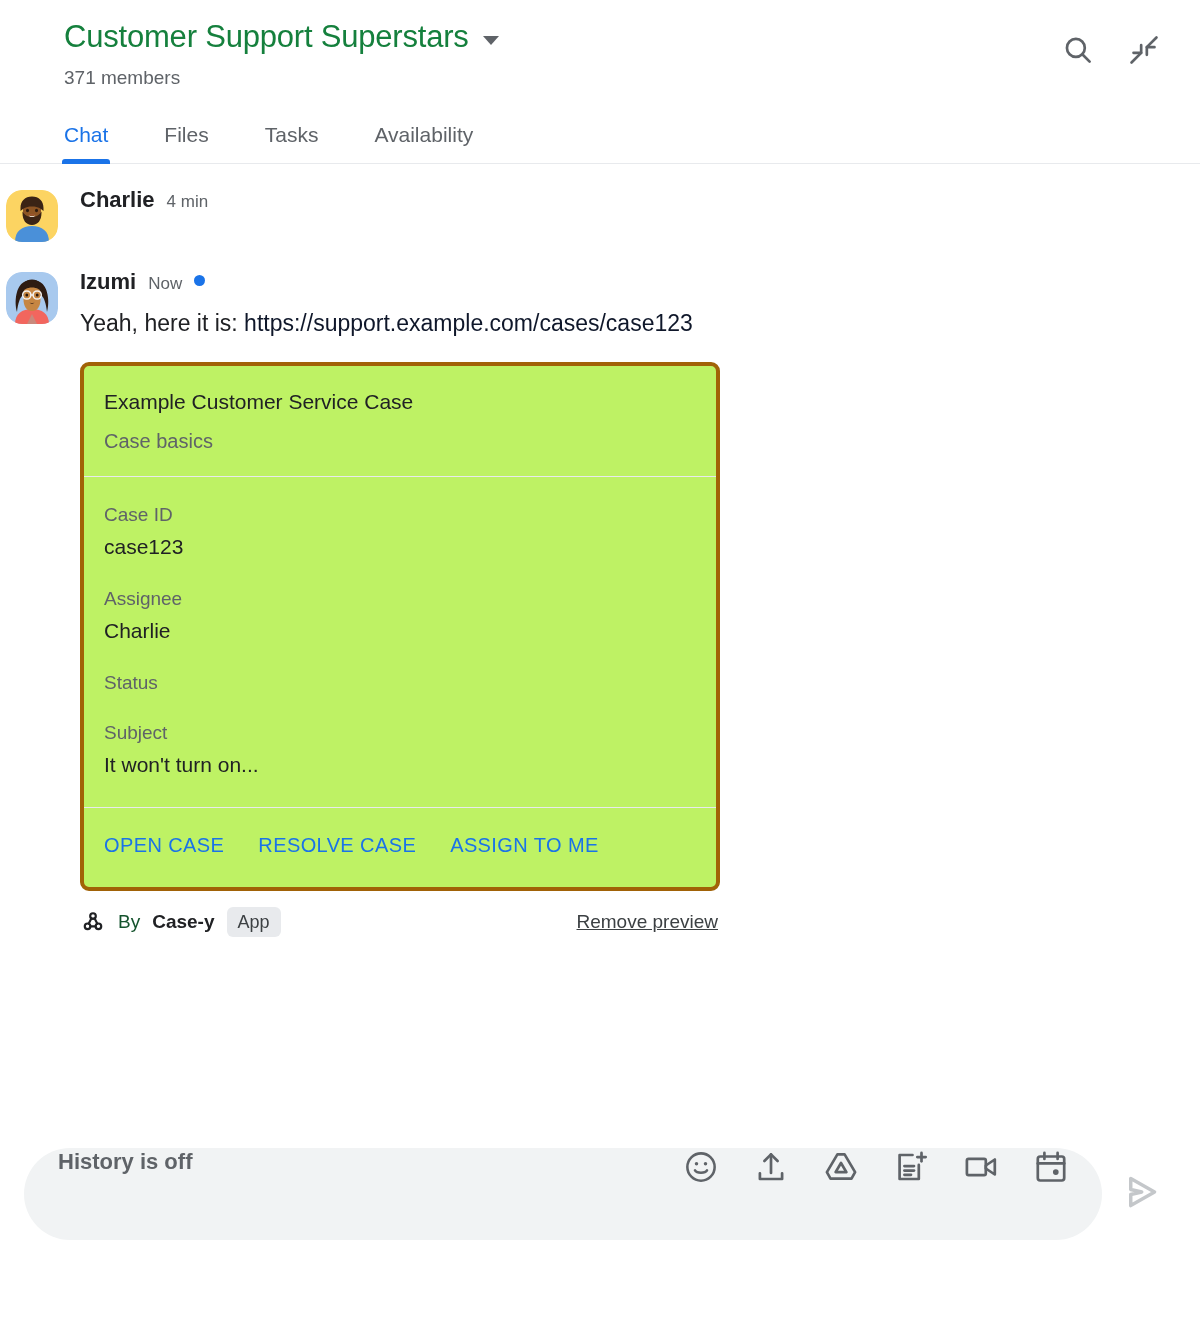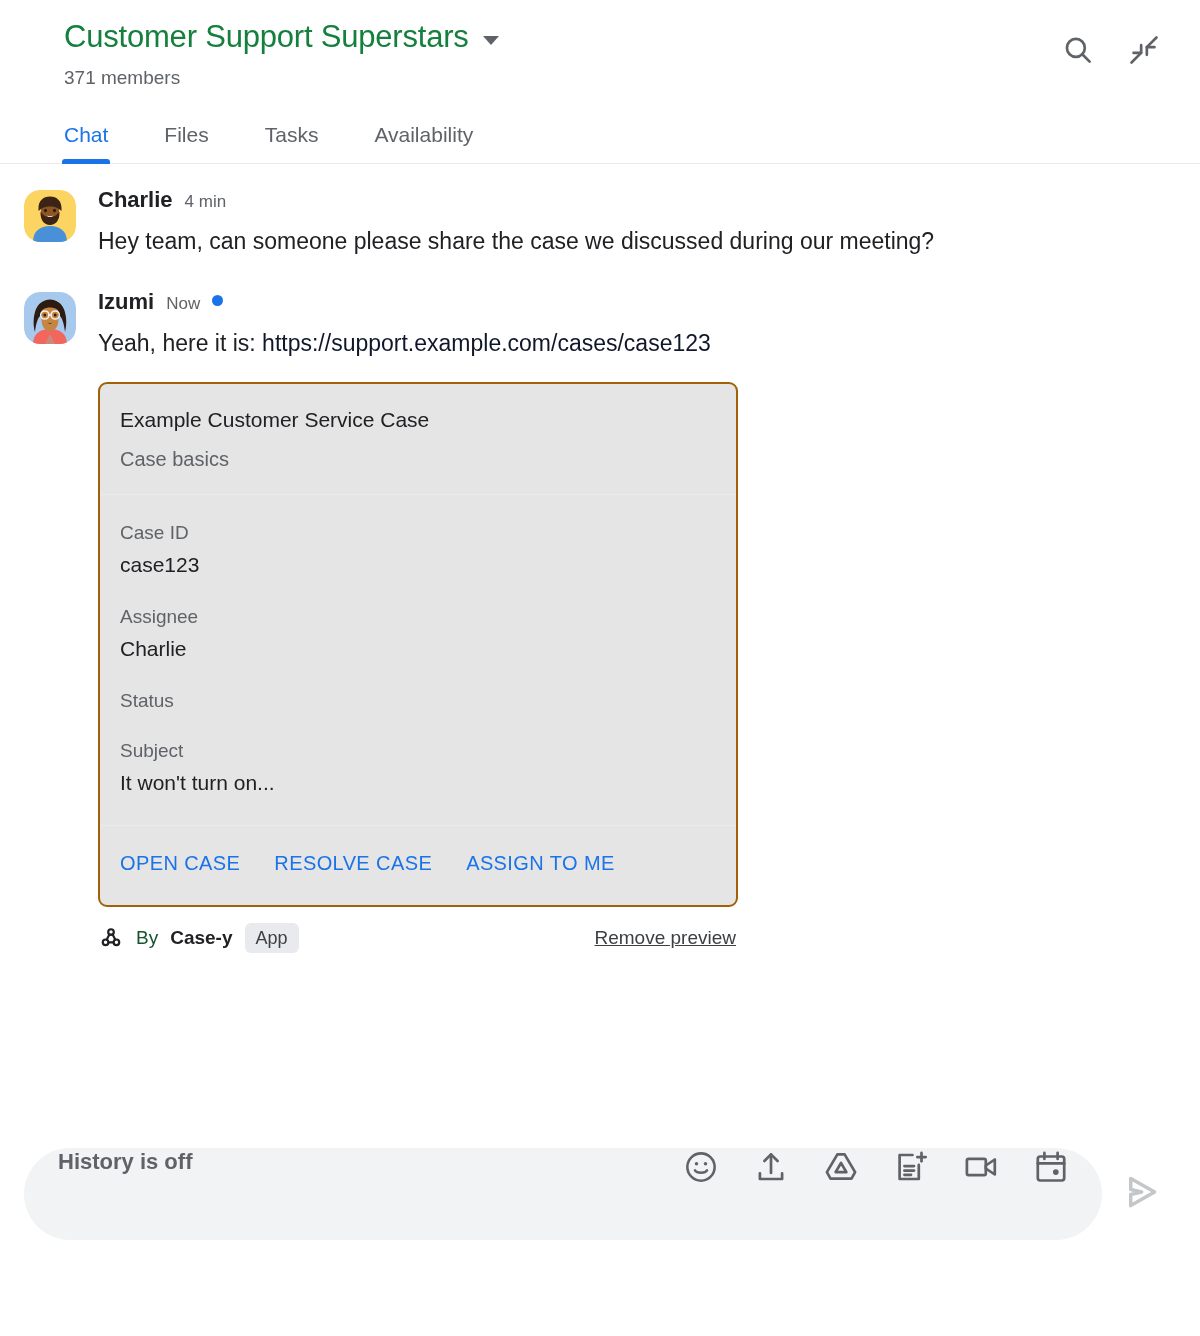--- a/index.html
+++ b/index.html
@@ -98,21 +98,21 @@
     position: absolute;
     left: 26px; right: 26px;
     bottom: -1px;
     height: 5px;
     background: #1a73e8;
     border-radius: 3px 3px 0 0;
   }
 
   
   .messages {
-    padding: 22px 24px 0 24px;
+    padding: 22px 24px 0 6px;
   }
   .message {
     display: flex;
     gap: 22px;
     margin-bottom: 26px;
   }
   .avatar {
     flex: 0 0 auto;
     width: 52px; height: 52px;
     border-radius: 16px;
@@ -155,23 +155,23 @@
   .msg-link {
     color: #0f172a;
     text-decoration: none;
     cursor: pointer;
   }
 
   
   .card {
     margin-top: 18px;
     width: 640px;
-    border: 2px solid #a16207;
+    border: 4px solid #a16207;
     border-radius: 9px;
-    background: #e5e5e5;
+    background: #bef264;
     overflow: hidden;
   }
   .card-head {
     padding: 22px 20px 22px 20px;
     border-bottom: 1px solid #e8eaed;
   }
   .card-title {
     font-size: 21px;
     color: #202124;
     line-height: 28px;
@@ -349,21 +349,20 @@
           <ellipse cx="30.5" cy="20.5" rx="1.5" ry="1.7" fill="#2b1a10"></ellipse>
           <path d="M22.5 25.5 Q26 28.5 29.5 25.5 Q26 26.8 22.5 25.5 Z" fill="#ffffff"></path>
           <path d="M23 25 Q26 24 29 25 Q26 23.6 23 25 Z" fill="#d94f58"></path>
         </svg>
       </div>
       <div class="msg-body">
         <div class="msg-meta">
           <span class="msg-author">Charlie</span>
           <span class="msg-time">4 min</span>
         </div>
-        <div class="msg-text">Hey team, can someone please share the case we discussed during our meeting?</div>
       </div>
     </div>
 
     <div class="message">
       <div class="avatar">
         <svg viewBox="0 0 52 52">
           <rect x="0" y="0" width="52" height="52" rx="15" fill="#a8c9ee"></rect>
           <path d="M9 52 C9 42 16 37 26 37 C36 37 43 42 43 52 Z" fill="#f2665e"></path>
           <path d="M21 52 L26 42 L31 52 Z" fill="#c9897c"></path>
           <path d="M11 40 C8 30 10 14 18 10 C22 7.5 30 7.5 34 10 C42 14 44 30 41 40 C40 31 38 26 36 24 L16 24 C14 26 12 31 11 40 Z" fill="#2d1b12"></path>

